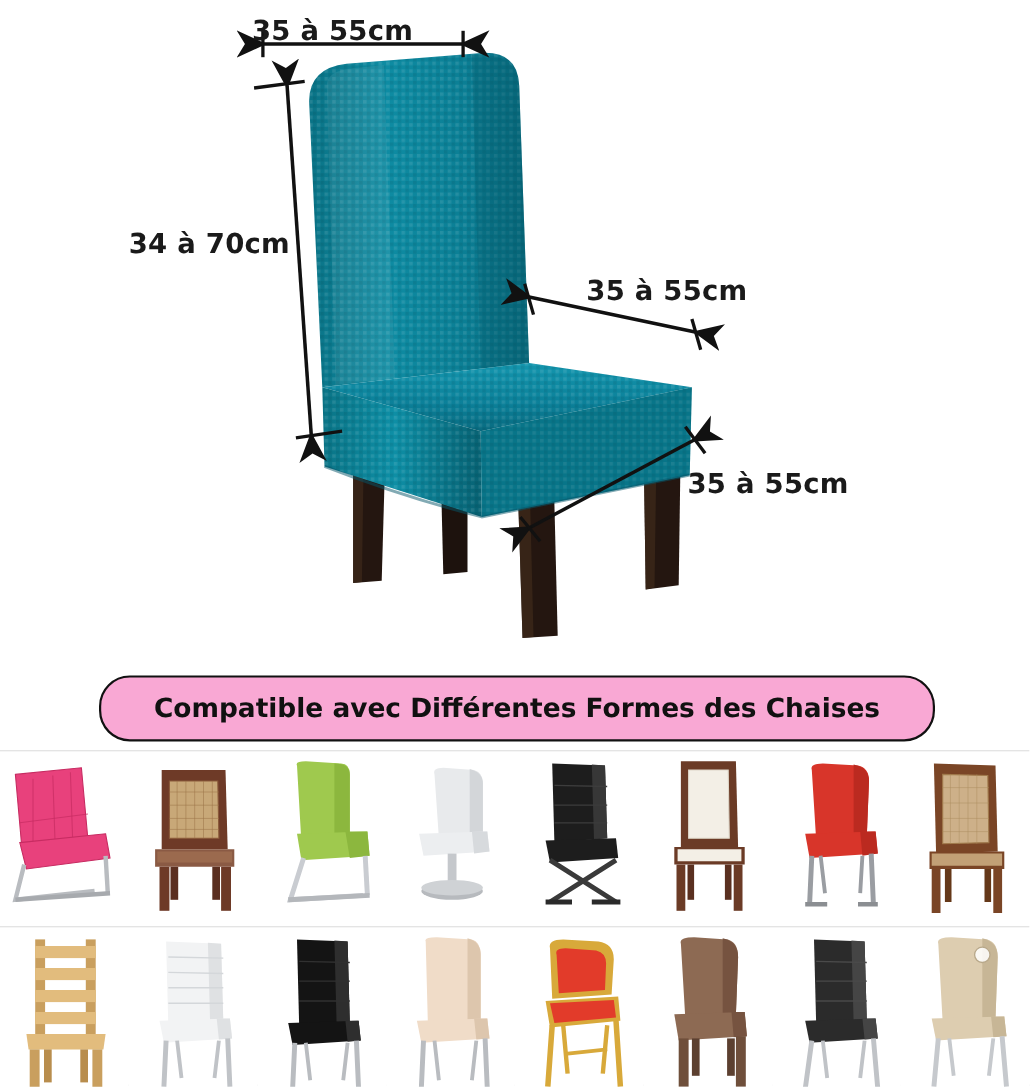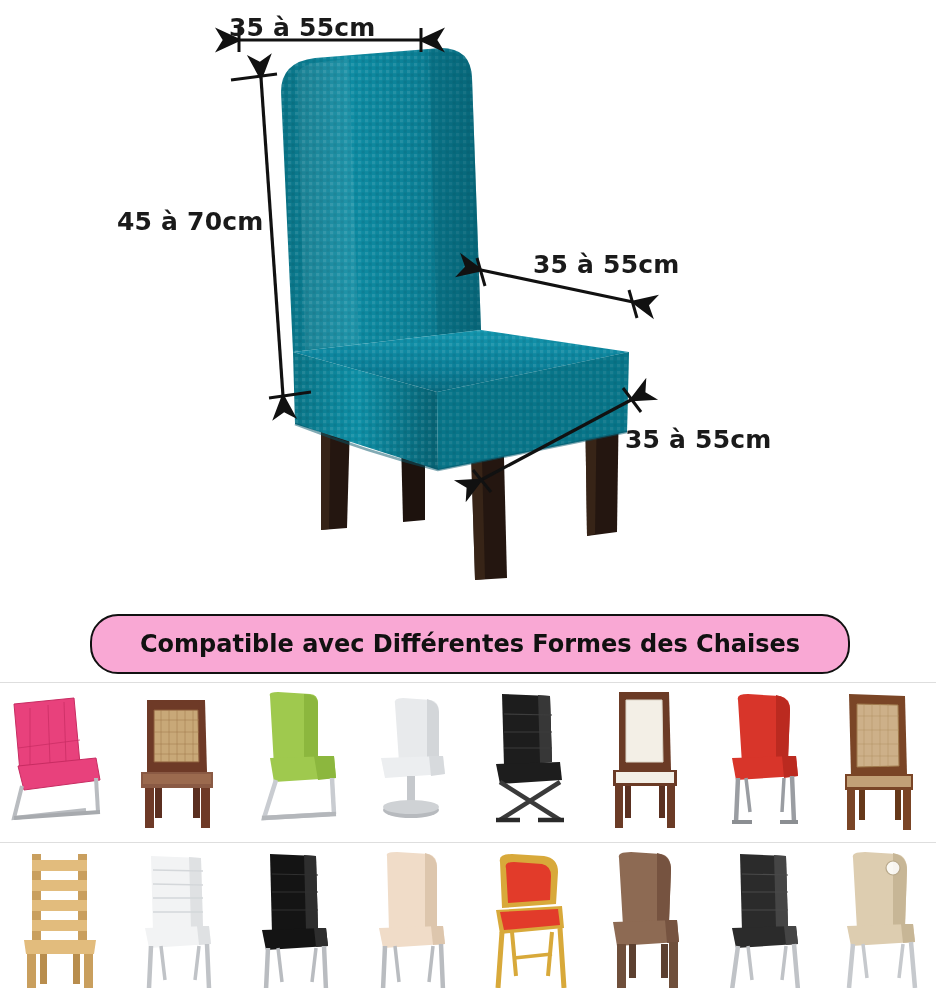--- a/index.html
+++ b/index.html
@@ -186,21 +186,21 @@
       <line x1="452" y1="270" x2="604" y2="302" stroke="#111111" stroke-width="3.2" marker-start="url(#arrowStart)" marker-end="url(#arrowEnd)"></line>
       <line x1="448" y1="258" x2="456" y2="286" stroke="#111111" stroke-width="3"></line>
       <line x1="600" y1="290" x2="608" y2="318" stroke="#111111" stroke-width="3"></line>
 
       <line x1="452" y1="480" x2="602" y2="400" stroke="#111111" stroke-width="3.2" marker-start="url(#arrowStart)" marker-end="url(#arrowEnd)"></line>
       <line x1="444" y1="470" x2="462" y2="492" stroke="#111111" stroke-width="3"></line>
       <line x1="594" y1="388" x2="612" y2="412" stroke="#111111" stroke-width="3"></line>
     </svg>
 
     <span class="dim-label" id="dim-top">35 à 55cm</span>
-    <span class="dim-label" id="dim-left">45 à 70cm</span>
+    <span class="dim-label" id="dim-left">34 à 70cm</span>
     <span class="dim-label" id="dim-seat">35 à 55cm</span>
     <span class="dim-label" id="dim-bottom">35 à 55cm</span>
   </div>
 
   <div id="banner">
     <span id="banner-text">Compatible avec Différentes Formes des Chaises</span>
   </div>
 
   <div class="divider" id="div-1"></div>
   <div class="divider" id="div-2"></div>

